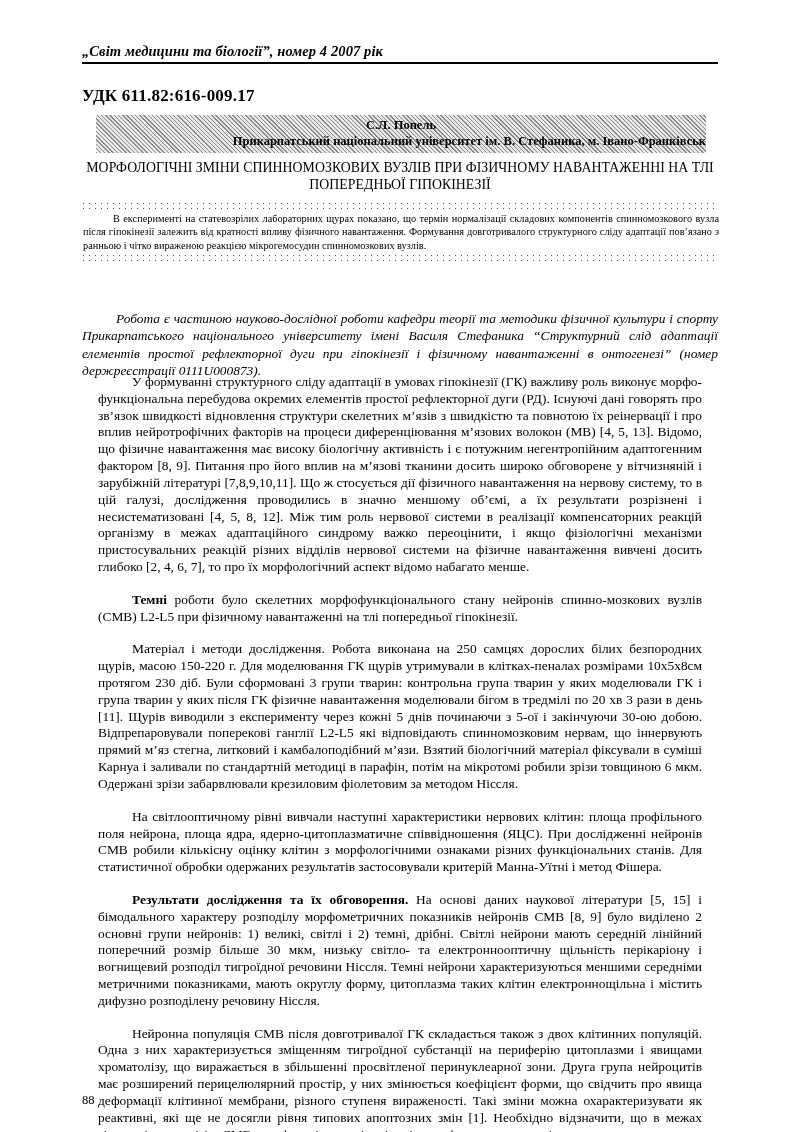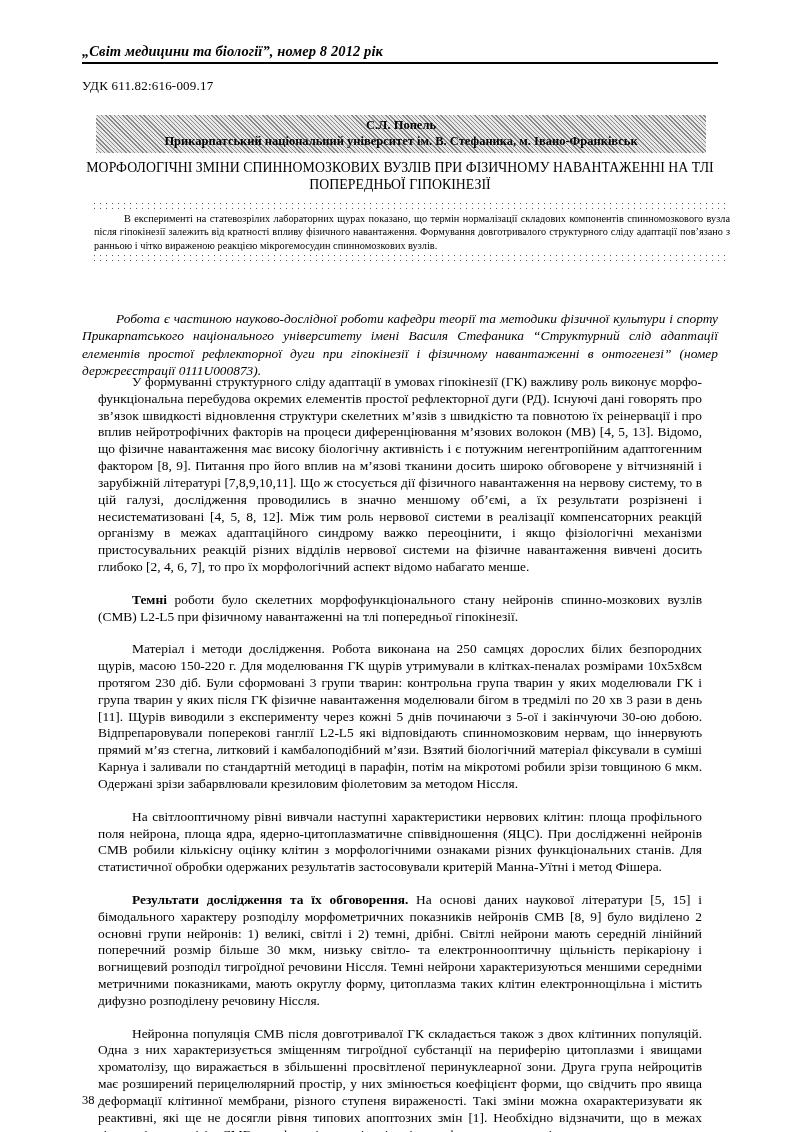--- a/index.html
+++ b/index.html
@@ -40,24 +40,24 @@
   }
   .running-head-rule {
     margin-top: 2px;
     border-top: 2.2px solid #000;
     width: 636px;
   }
 
   
   .udc {
     position: absolute;
-    top: 78px;
-    left: 0;
-    font-weight: normal;
-    font-size: 13px;
+    top: 86px;
+    left: 0;
+    font-weight: bold;
+    font-size: 17px;
     letter-spacing: 0.2px;
   }
 
   
   .author-band {
     position: absolute;
     top: 115px;
     left: 14px;
     width: 610px;
     padding: 3px 0 4px 0;
@@ -72,40 +72,41 @@
   }
   .author-name {
     font-weight: bold;
     font-size: 12.5px;
     line-height: 1.25;
   }
   .author-affil {
     font-weight: bold;
     font-size: 12.5px;
     line-height: 1.25;
+    text-align: right;
   }
 
   
   .article-title {
     position: absolute;
     top: 160px;
     left: 0;
     width: 636px;
     text-align: center;
     font-weight: normal;
     font-size: 13.8px;
     line-height: 1.22;
     letter-spacing: 0.05px;
   }
 
   
   .abstract-block {
     position: absolute;
     top: 203px;
-    left: 12px;
+    left: 1px;
     width: 636px;
   }
   .zigzag {
     height: 6px;
     width: 636px;
     background-repeat: repeat-x;
     background-size: 6px 6px;
     background-image:
       linear-gradient(135deg, #555 1px, transparent 1px),
       linear-gradient(45deg, #555 1px, transparent 1px);
@@ -162,21 +163,21 @@
     left: 0;
     font-size: 12.5px;
   }
 </style>
 </head>
 <body>
 
 <div class="page">
 
   <div class="running-head">
-    <div class="running-head-text">„Світ медицини та біології”, номер 8 2012 рік</div>
+    <div class="running-head-text">„Світ медицини та біології”, номер 4 2007 рік</div>
     <div class="running-head-rule"></div>
   </div>
 
   <div class="udc">УДК 611.82:616-009.17</div>
 
   <div class="author-band">
     <div class="author-name">С.Л. Попель</div>
     <div class="author-affil">Прикарпатський національний університет ім. В. Стефаника, м. Івано-Франківськ</div>
   </div>
 
@@ -196,15 +197,15 @@
 
   <div class="body-text">
     <p>У формуванні структурного сліду адаптації в умовах гіпокінезії (ГК) важливу роль виконує морфо-функціональна перебудова окремих елементів простої рефлекторної дуги (РД). Існуючі дані говорять про зв’язок швидкості відновлення структури скелетних м’язів з швидкістю та повнотою їх реінервації і про вплив нейротрофічних факторів на процеси диференціювання м’язових волокон (МВ) [4, 5, 13]. Відомо, що фізичне навантаження має високу біологічну активність і є потужним негентропійним адаптогенним фактором [8, 9]. Питання про його вплив на м’язові тканини досить широко обговорене у вітчизняній і зарубіжній літературі [7,8,9,10,11]. Що ж стосується дії фізичного навантаження на нервову систему, то в цій галузі, дослідження проводились в значно меншому об’ємі, а їх результати розрізнені і несистематизовані [4, 5, 8, 12]. Між тим роль нервової системи в реалізації компенсаторних реакцій організму в межах адаптаційного синдрому важко переоцінити, і якщо фізіологічні механізми пристосувальних реакцій різних відділів нервової системи на фізичне навантаження вивчені досить глибоко [2, 4, 6, 7], то про їх морфологічний аспект відомо набагато менше.</p>
     <p><span class="lead">Темні</span><span> роботи було скелетних морфофункціонального стану нейронів спинно-мозкових вузлів (СМВ) L2-L5 при фізичному навантаженні на тлі попередньої гіпокінезії.</span></p>
     <p><span>Матеріал і методи дослідження.</span><span> Робота виконана на 250 самцях дорослих білих безпородних щурів, масою 150-220 г. Для моделювання ГК щурів утримували в клітках-пеналах розмірами 10х5х8см протягом 230 діб. Були сформовані 3 групи тварин: контрольна група тварин у яких моделювали ГК і група тварин у яких після ГК фізичне навантаження моделювали бігом в тредмілі по 20 хв 3 рази в день [11]. Щурів виводили з експерименту через кожні 5 днів починаючи з 5-ої і закінчуючи 30-ою добою. Відпрепаровували поперекові ганглії L2-L5 які відповідають спинномозковим нервам, що іннервують прямий м’яз стегна, литковий і камбалоподібний м’язи. Взятий біологічний матеріал фіксували в суміші Карнуа і заливали по стандартній методиці в парафін, потім на мікротомі робили зрізи товщиною 6 мкм. Одержані зрізи забарвлювали крезиловим фіолетовим за методом Ніссля.</span></p>
     <p>На світлооптичному рівні вивчали наступні характеристики нервових клітин: площа профільного поля нейрона, площа ядра, ядерно-цитоплазматичне співвідношення (ЯЦС). При дослідженні нейронів СМВ робили кількісну оцінку клітин з морфологічними ознаками різних функціональних станів. Для статистичної обробки одержаних результатів застосовували критерій Манна-Уїтні і метод Фішера.</p>
     <p><span class="lead">Результати дослідження та їх обговорення.</span><span> На основі даних наукової літератури [5, 15] і бімодального характеру розподілу морфометричних показників нейронів СМВ [8, 9] було виділено 2 основні групи нейронів: 1) великі, світлі і 2) темні, дрібні. Світлі нейрони мають середній лінійний поперечний розмір більше 30 мкм, низьку світло- та електроннооптичну щільність перікаріону і вогнищевий розподіл тигроїдної речовини Ніссля. Темні нейрони характеризуються меншими середніми метричними показниками, мають округлу форму, цитоплазма таких клітин електроннощільна і містить дифузно розподілену речовину Ніссля.</span></p>
     <p>Нейронна популяція СМВ після довготривалої ГК складається також з двох клітинних популяцій. Одна з них характеризується зміщенням тигроїдної субстанції на периферію цитоплазми і явищами хроматолізу, що виражається в збільшенні просвітленої перинуклеарної зони. Друга група нейроцитів має розширений перицелюлярний простір, у них змінюється коефіцієнт форми, що свідчить про явища деформації клітинної мембрани, різного ступеня вираженості. Такі зміни можна охарактеризувати як реактивні, які ще не досягли рівня типових апоптозних змін [1]. Необхідно відзначити, що в межах гістологічних зрізів СМВ морфологічно змінені клітини формують окремі групи, за межами яких розташовуються незмінені нейроцити. Проведений кількісний підрахунок нейронів різного типу з реактивними змінами показав, що в першу чергу, і в більшій кількості вони виявляються в темних клітинах. В кінці терміну ГК частка нейроцитів ІІ типу із зворотними змінами вірогідно знижується до 22,3±1,27% (p&lt;0,05). Серед цієї групи нейроцитів зростає кількість деформованих, інтенсивно забарвлених клітин, часто з вакуолізованою цитоплазмою і деструктивно зміненими субклітинними компонентами, що не дає можливості для їх ідентифікації. Максимальна кількість реактивно змінених клітин І групи досягає максимуму на 230 добу від початку моделювання ГК і становить в середньому</p>
   </div>
 
-  <div class="page-number">38</div>
+  <div class="page-number">88</div>
 
 </div>
 
 </body></html>

